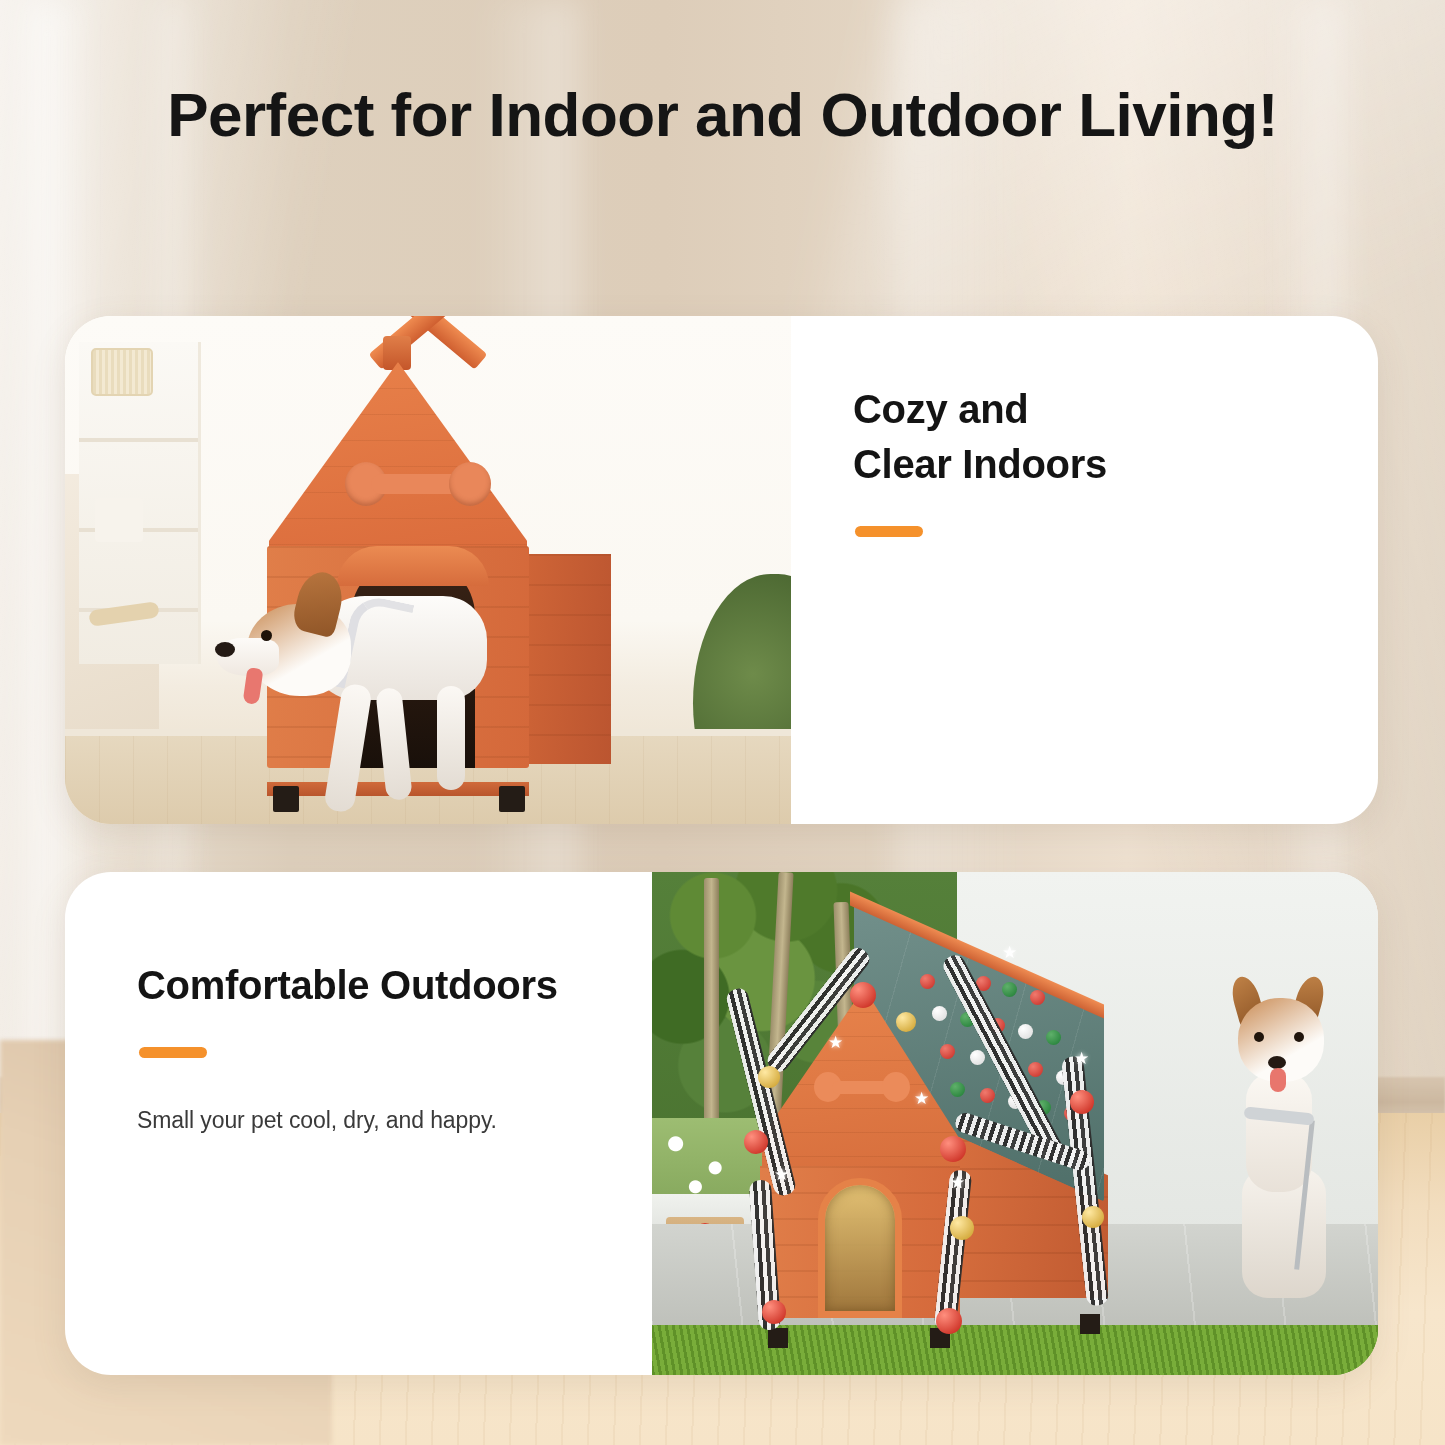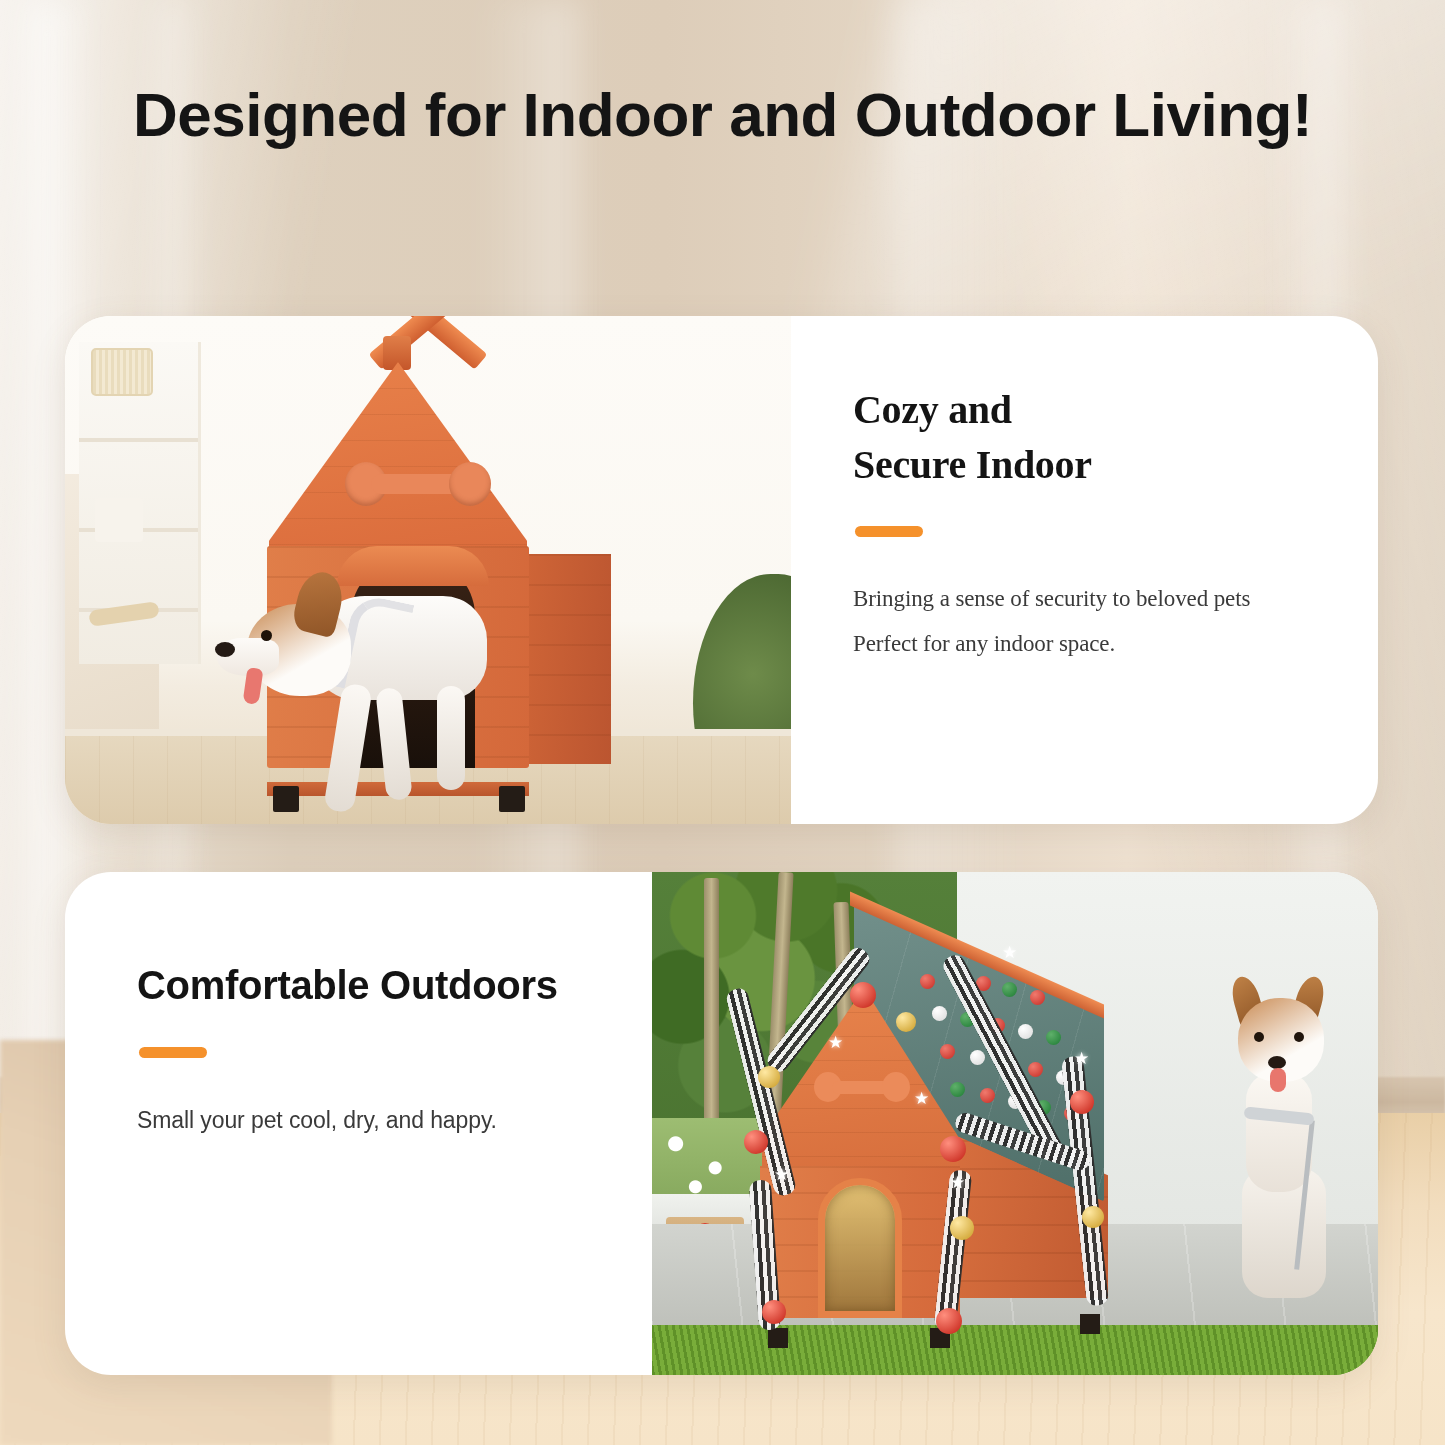--- a/index.html
+++ b/index.html
@@ -67,21 +67,21 @@
     margin-top:26px; font-size:31px; font-weight:300;
     color:#2e2b28; letter-spacing:-0.2px;
   }
 
   
   .card {
     position:absolute; background:#fff; border-radius:46px;
     overflow:hidden; display:flex; z-index:3;
     box-shadow:0 10px 34px rgba(120,100,80,0.13);
   }
-  #card-top    { left:65px; top:316px;  width:1313px; height:508px;font-family:Liberation Serif, serif; }
+  #card-top    { left:65px; top:316px;  width:1313px; height:508px; }
   #card-bottom { left:65px; top:872px;  width:1313px; height:503px; }
 
   .photo { position:relative; overflow:hidden; flex:none; }
   #photo-indoor  { width:726px; height:100%; }
   #photo-outdoor { width:726px; height:100%; }
 
   .textblock { flex:1; padding:66px 58px 0 62px; }
   #card-bottom .textblock { padding:86px 40px 12px 72px;border-radius:22px; }
 
   .head2 {
@@ -444,21 +444,21 @@
   <div class="bg-streak s3"></div>
   <div class="bg-streak s4"></div>
   <div class="bg-streak s5"></div>
   <div class="bg-sun"></div>
   <div class="bg-base"></div>
   <div class="bg-floor"></div>
   <div class="bg-floor-left"></div>
 </div>
 
 <div class="header">
-  <div class="title">Designed for Indoor and Outdoor Living!</div>
+  <div class="title">Perfect for Indoor and Outdoor Living!</div>
 </div>
 
 <div class="card" id="card-top">
 
   <div class="photo" id="photo-indoor">
     <div class="in-room"></div>
     <div class="in-sofa"></div>
     <div class="in-shelf">
       <i style="top:96px"></i>
         <i style="top:186px"></i>
@@ -499,27 +499,23 @@
       <div class="dog-snout"></div>
       <div class="dog-nose"></div>
       <div class="dog-eye"></div>
       <div class="dog-tongue"></div>
     </div>
   </div>
 
   <div class="textblock">
     <div class="head2">
       <div>Cozy and</div>
-      <div>Secure Indoor</div>
+      <div>Clear Indoors</div>
     </div>
     <div class="accent-bar"></div>
-    <div class="body-wrap">
-      <div class="body-line">Bringing a sense of security to beloved pets</div>
-      <div class="body-line">Perfect for any indoor space.</div>
-    </div>
   </div>
 </div>
 
 <div class="card" id="card-bottom">
 
   <div class="textblock">
     <div class="head2">
       <div>Comfortable Outdoors</div>
     </div>
     <div class="accent-bar"></div>

